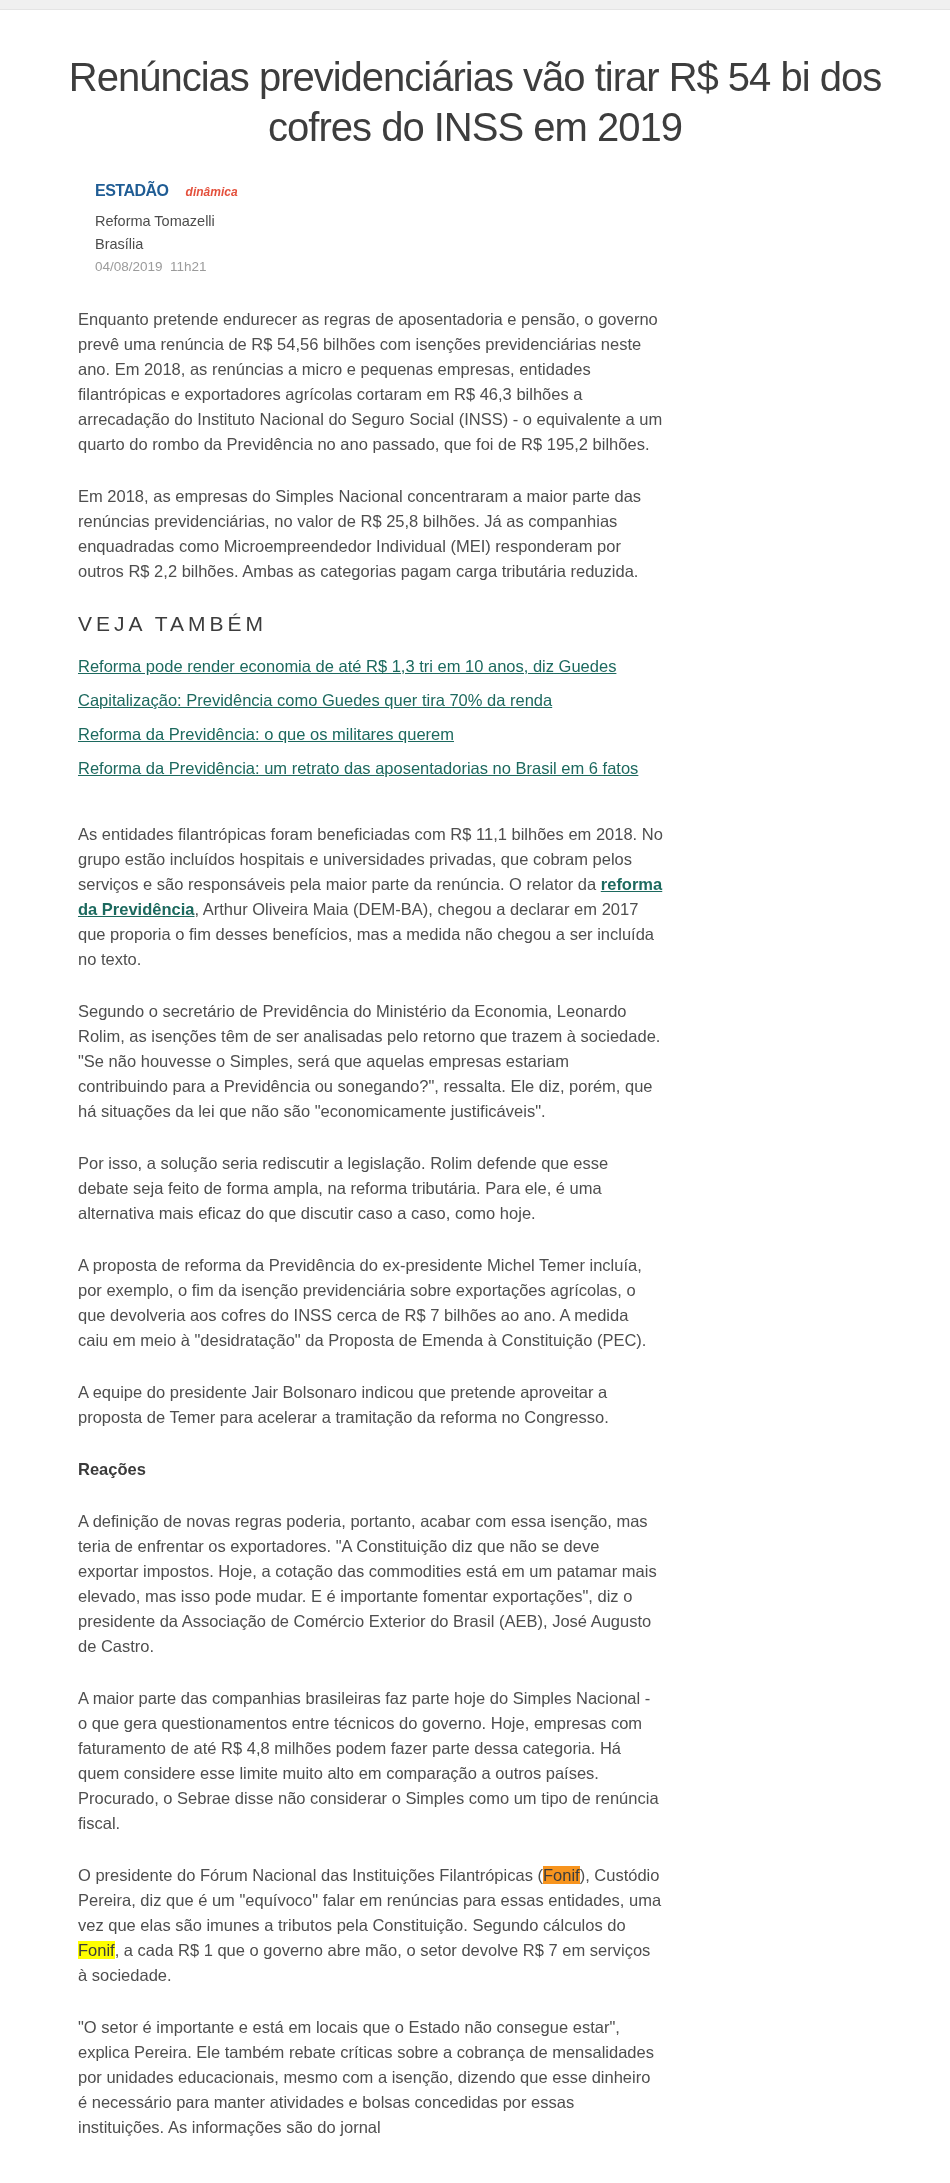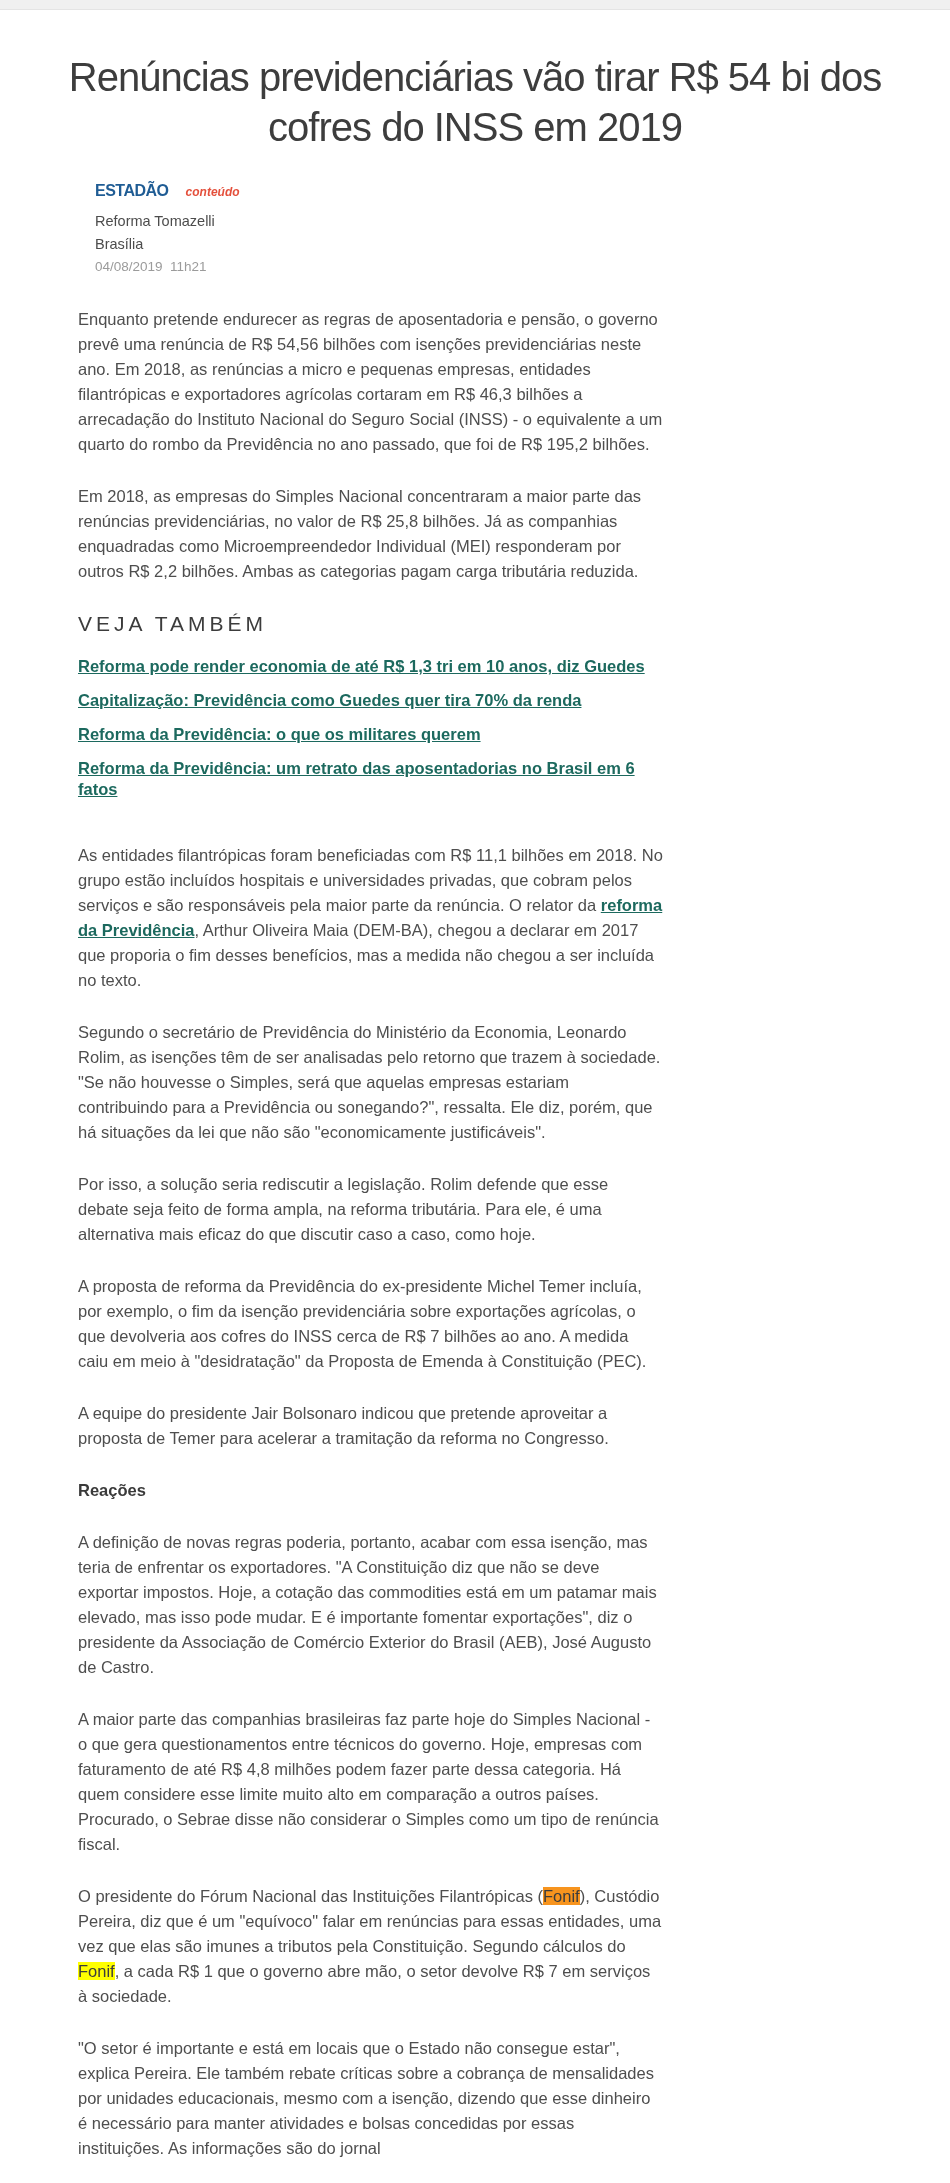--- a/index.html
+++ b/index.html
@@ -79,21 +79,21 @@
   .related-link {
     display: inline-block;
     clear: both;
     font-size: 16.5px;
     line-height: 21px;
     color: #1c695e;
     text-decoration: underline;
     margin-bottom: 13px;
     cursor: pointer;
   }
-  .related-links-block { margin-bottom: 30px; font-weight: bold; }
+  .related-links-block { margin-bottom: 30px; }
   .subhead {
     font-size: 16.5px;
     line-height: 25px;
     font-weight: bold;
     color: #3a3a3a;
     margin-bottom: 27px;
   }
   .seg-link-bold {
     color: #1c695e;
     font-weight: bold;
@@ -109,21 +109,21 @@
 <div class="top-bar"></div>
 
 <h1 class="article-title">
   <span>Renúncias previdenciárias vão tirar R$ 54 bi dos</span>
   <span>cofres do INSS em 2019</span>
 </h1>
 
 <div class="byline">
   <div class="logo-line">
     <span class="logo-main">ESTADÃO</span>
-    <span class="logo-suffix">conteúdo</span>
+    <span class="logo-suffix">dinâmica</span>
   </div>
   <div class="byline-author">Reforma Tomazelli</div>
   <div class="byline-city">Brasília</div>
   <div class="byline-date">04/08/2019  11h21</div>
 </div>
 
 <div class="article-body">
     <p class="para">Enquanto pretende endurecer as regras de aposentadoria e pensão, o governo prevê uma renúncia de R$ 54,56 bilhões com isenções previdenciárias neste ano. Em 2018, as renúncias a micro e pequenas empresas, entidades filantrópicas e exportadores agrícolas cortaram em R$ 46,3 bilhões a arrecadação do Instituto Nacional do Seguro Social (INSS) - o equivalente a um quarto do rombo da Previdência no ano passado, que foi de R$ 195,2 bilhões.</p>
     <p class="para">Em 2018, as empresas do Simples Nacional concentraram a maior parte das renúncias previdenciárias, no valor de R$ 25,8 bilhões. Já as companhias enquadradas como Microempreendedor Individual (MEI) responderam por outros R$ 2,2 bilhões. Ambas as categorias pagam carga tributária reduzida.</p>
     <h2 class="veja-heading">VEJA TAMBÉM</h2>

